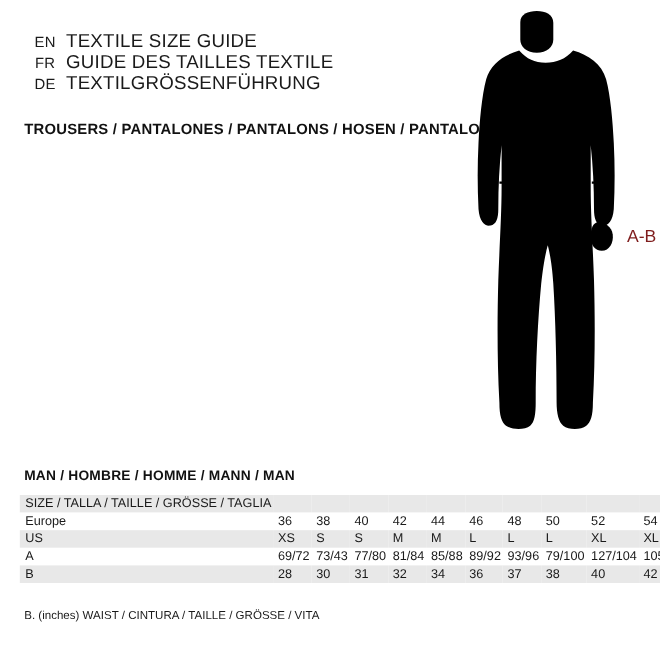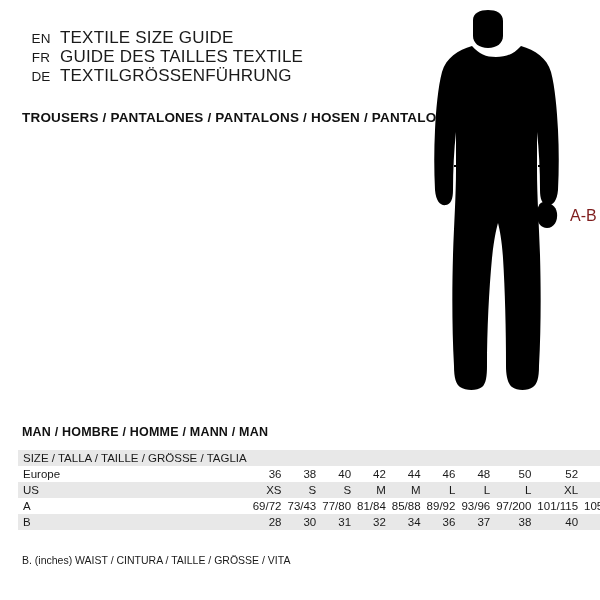--- a/index.html
+++ b/index.html
@@ -94,21 +94,21 @@
     padding: 2px 2px 2px 4px;
     white-space: nowrap;
     color: #1a1a1a;
   }
   table.size-table tr.row-shade { background: #e8e8e8; }
   table.size-table tr.row-plain { background: #ffffff; }
   table.size-table td.label-col {
     width: 88px;
     padding-left: 5px;
   }
-  table.size-table td.v { width: 47px; text-align: right; }
+  table.size-table td.v { width: 47px; text-align: left; }
 
   .footnotes {
     position: absolute;
     left: 22px;
     top: 553px;
     font-size: 10.5px;
     line-height: 15px;
     color: #1a1a1a;
   }
   .footnotes div { white-space: nowrap; }
@@ -226,22 +226,22 @@
     </tr>
     <tr class="row-plain">
       <td class="label-col">A</td>
       <td class="v">69/72</td>
       <td class="v">73/43</td>
       <td class="v">77/80</td>
       <td class="v">81/84</td>
       <td class="v">85/88</td>
       <td class="v">89/92</td>
       <td class="v">93/96</td>
-      <td class="v">97/200</td>
-      <td class="v">101/115</td>
+      <td class="v">79/100</td>
+      <td class="v">127/104</td>
       <td class="v">105/108</td>
 
     </tr>
     <tr class="row-shade">
       <td class="label-col">B</td>
       <td class="v">28</td>
       <td class="v">30</td>
       <td class="v">31</td>
       <td class="v">32</td>
       <td class="v">34</td>

